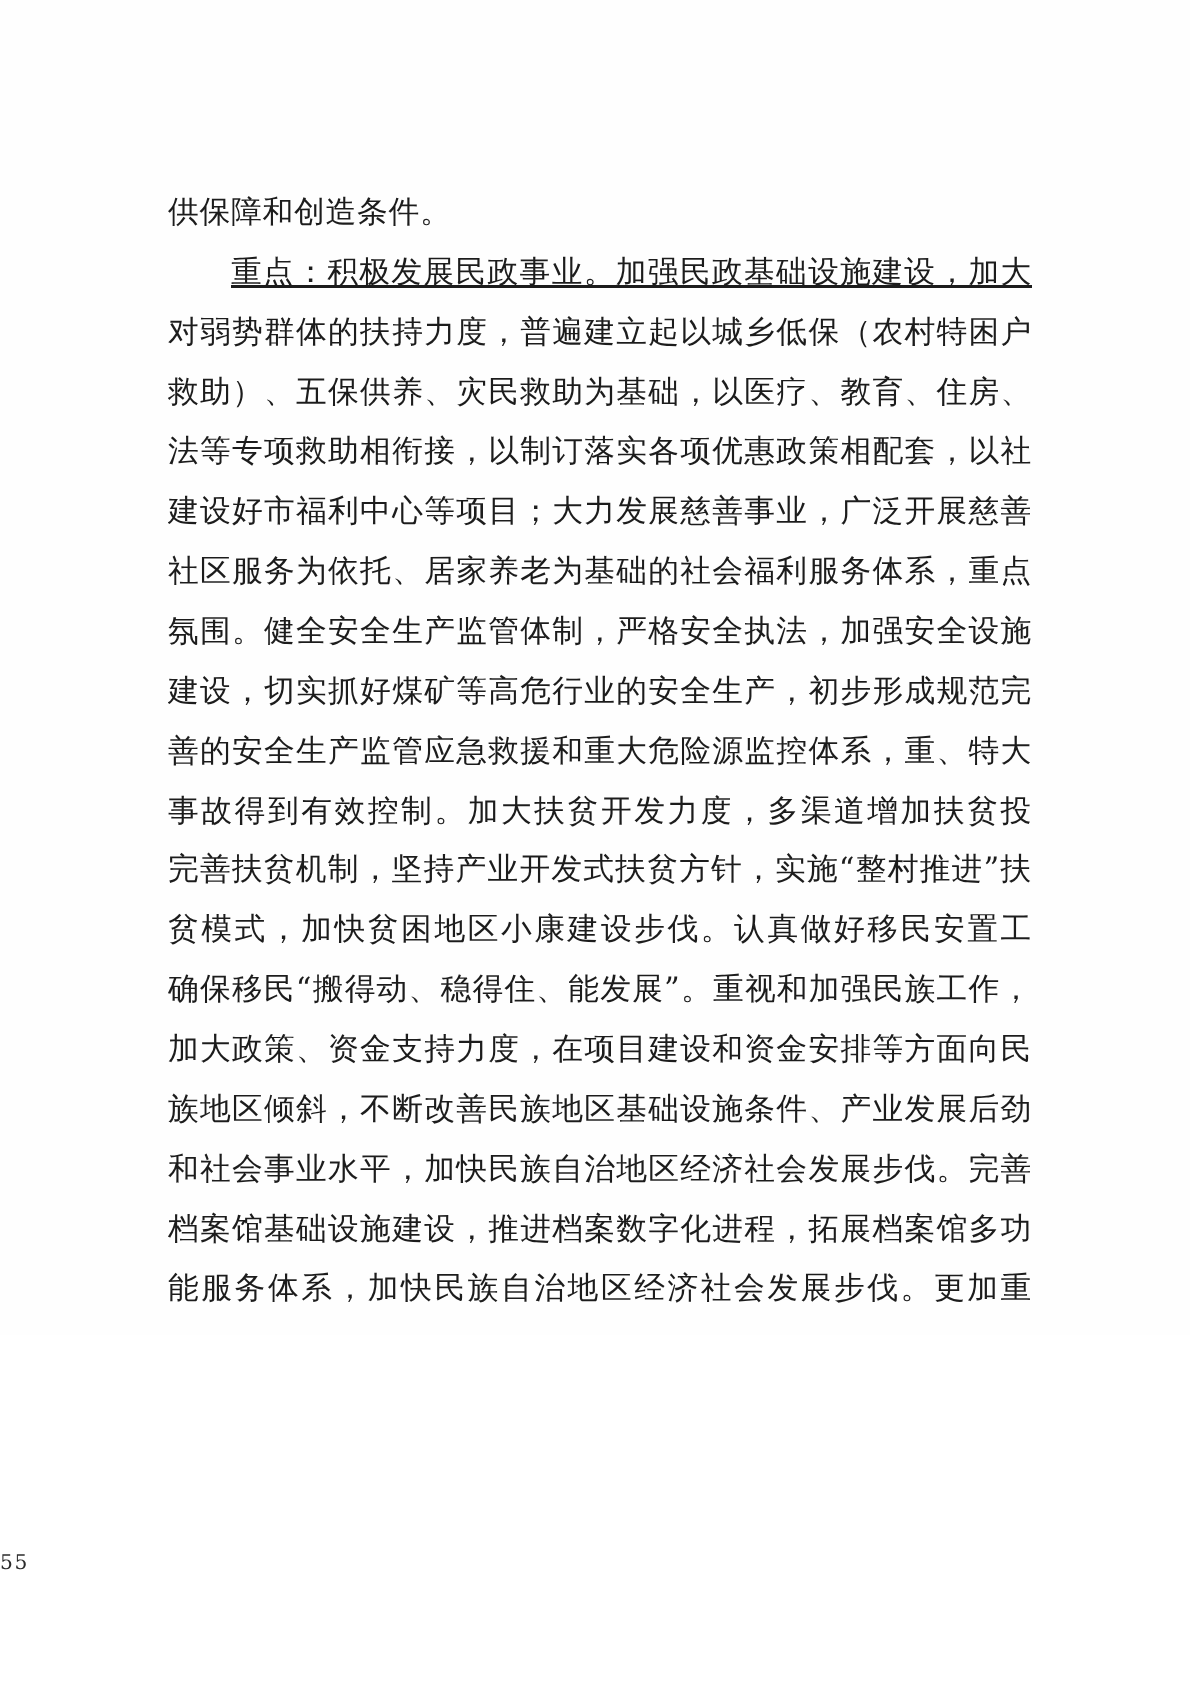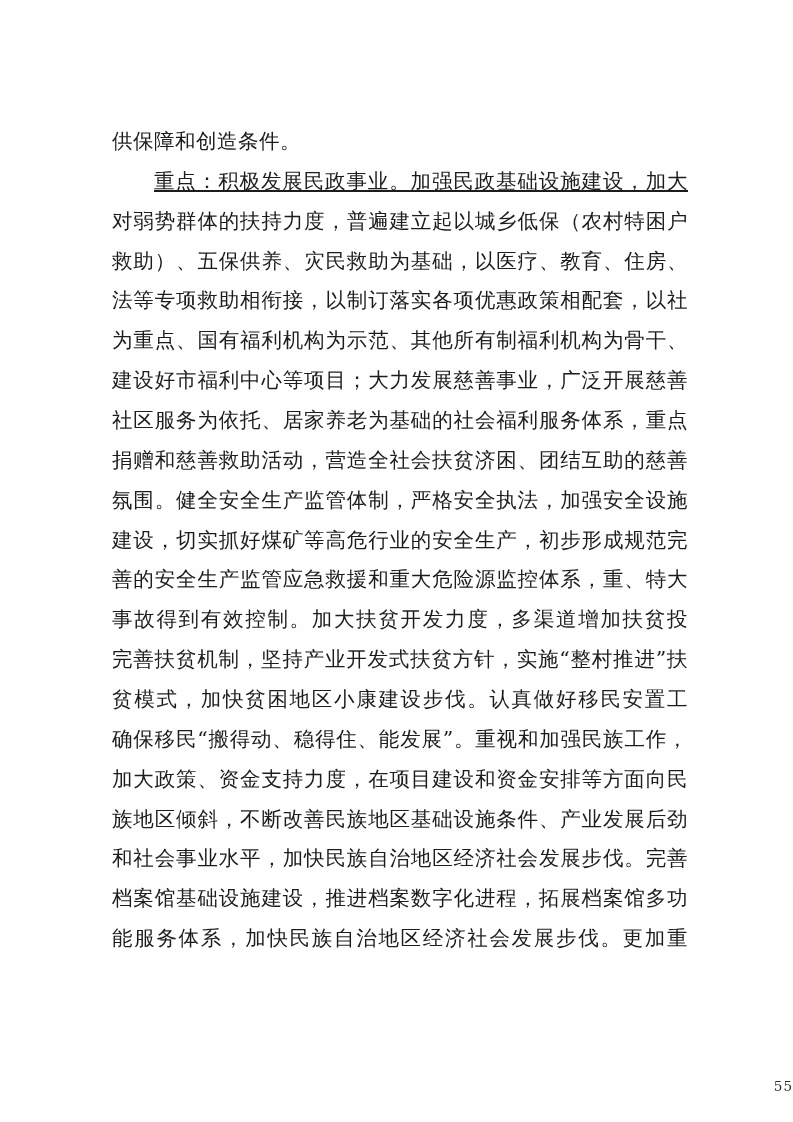--- a/index.html
+++ b/index.html
@@ -44,42 +44,40 @@
   .line.indent {
     padding-left: 42px;
     text-decoration: underline;
   }
   .line.para-end {
     text-align-last: left;
   }
   .page-number {
     position: absolute;
     left: 0;
-    top: 1078px;
+    top: 1034px;
     width: 793px;
-    text-align: right;
+    text-align: left;
     font-size: 13.5px;
     color: #2b2b2b;
     letter-spacing: 1px;
   }
 </style>
 </head>
 <body>
 
 <div class="page">
   <div class="text-block" id="text-block">
       <div class="line para-end">供保障和创造条件。</div>
       <div class="line indent">重点：积极发展民政事业。加强民政基础设施建设，加大</div>
       <div class="line">对弱势群体的扶持力度，普遍建立起以城乡低保（农村特困户</div>
       <div class="line">救助）、五保供养、灾民救助为基础，以医疗、教育、住房、司</div>
       <div class="line">法等专项救助相衔接，以制订落实各项优惠政策相配套，以社</div>
-      <div class="line">为重点、国有福利机构为示范、其他所有制福利机构为骨干、</div>
       <div class="line">建设好市福利中心等项目；大力发展慈善事业，广泛开展慈善</div>
       <div class="line">社区服务为依托、居家养老为基础的社会福利服务体系，重点</div>
-      <div class="line">捐赠和慈善救助活动，营造全社会扶贫济困、团结互助的慈善</div>
       <div class="line">氛围。健全安全生产监管体制，严格安全执法，加强安全设施</div>
       <div class="line">建设，切实抓好煤矿等高危行业的安全生产，初步形成规范完</div>
       <div class="line">善的安全生产监管应急救援和重大危险源监控体系，重、特大</div>
       <div class="line">事故得到有效控制。加大扶贫开发力度，多渠道增加扶贫投入，</div>
       <div class="line">完善扶贫机制，坚持产业开发式扶贫方针，实施“整村推进”扶</div>
       <div class="line">贫模式，加快贫困地区小康建设步伐。认真做好移民安置工作，</div>
       <div class="line">确保移民“搬得动、稳得住、能发展”。重视和加强民族工作，</div>
       <div class="line">加大政策、资金支持力度，在项目建设和资金安排等方面向民</div>
       <div class="line">族地区倾斜，不断改善民族地区基础设施条件、产业发展后劲</div>
       <div class="line">和社会事业水平，加快民族自治地区经济社会发展步伐。完善</div>

